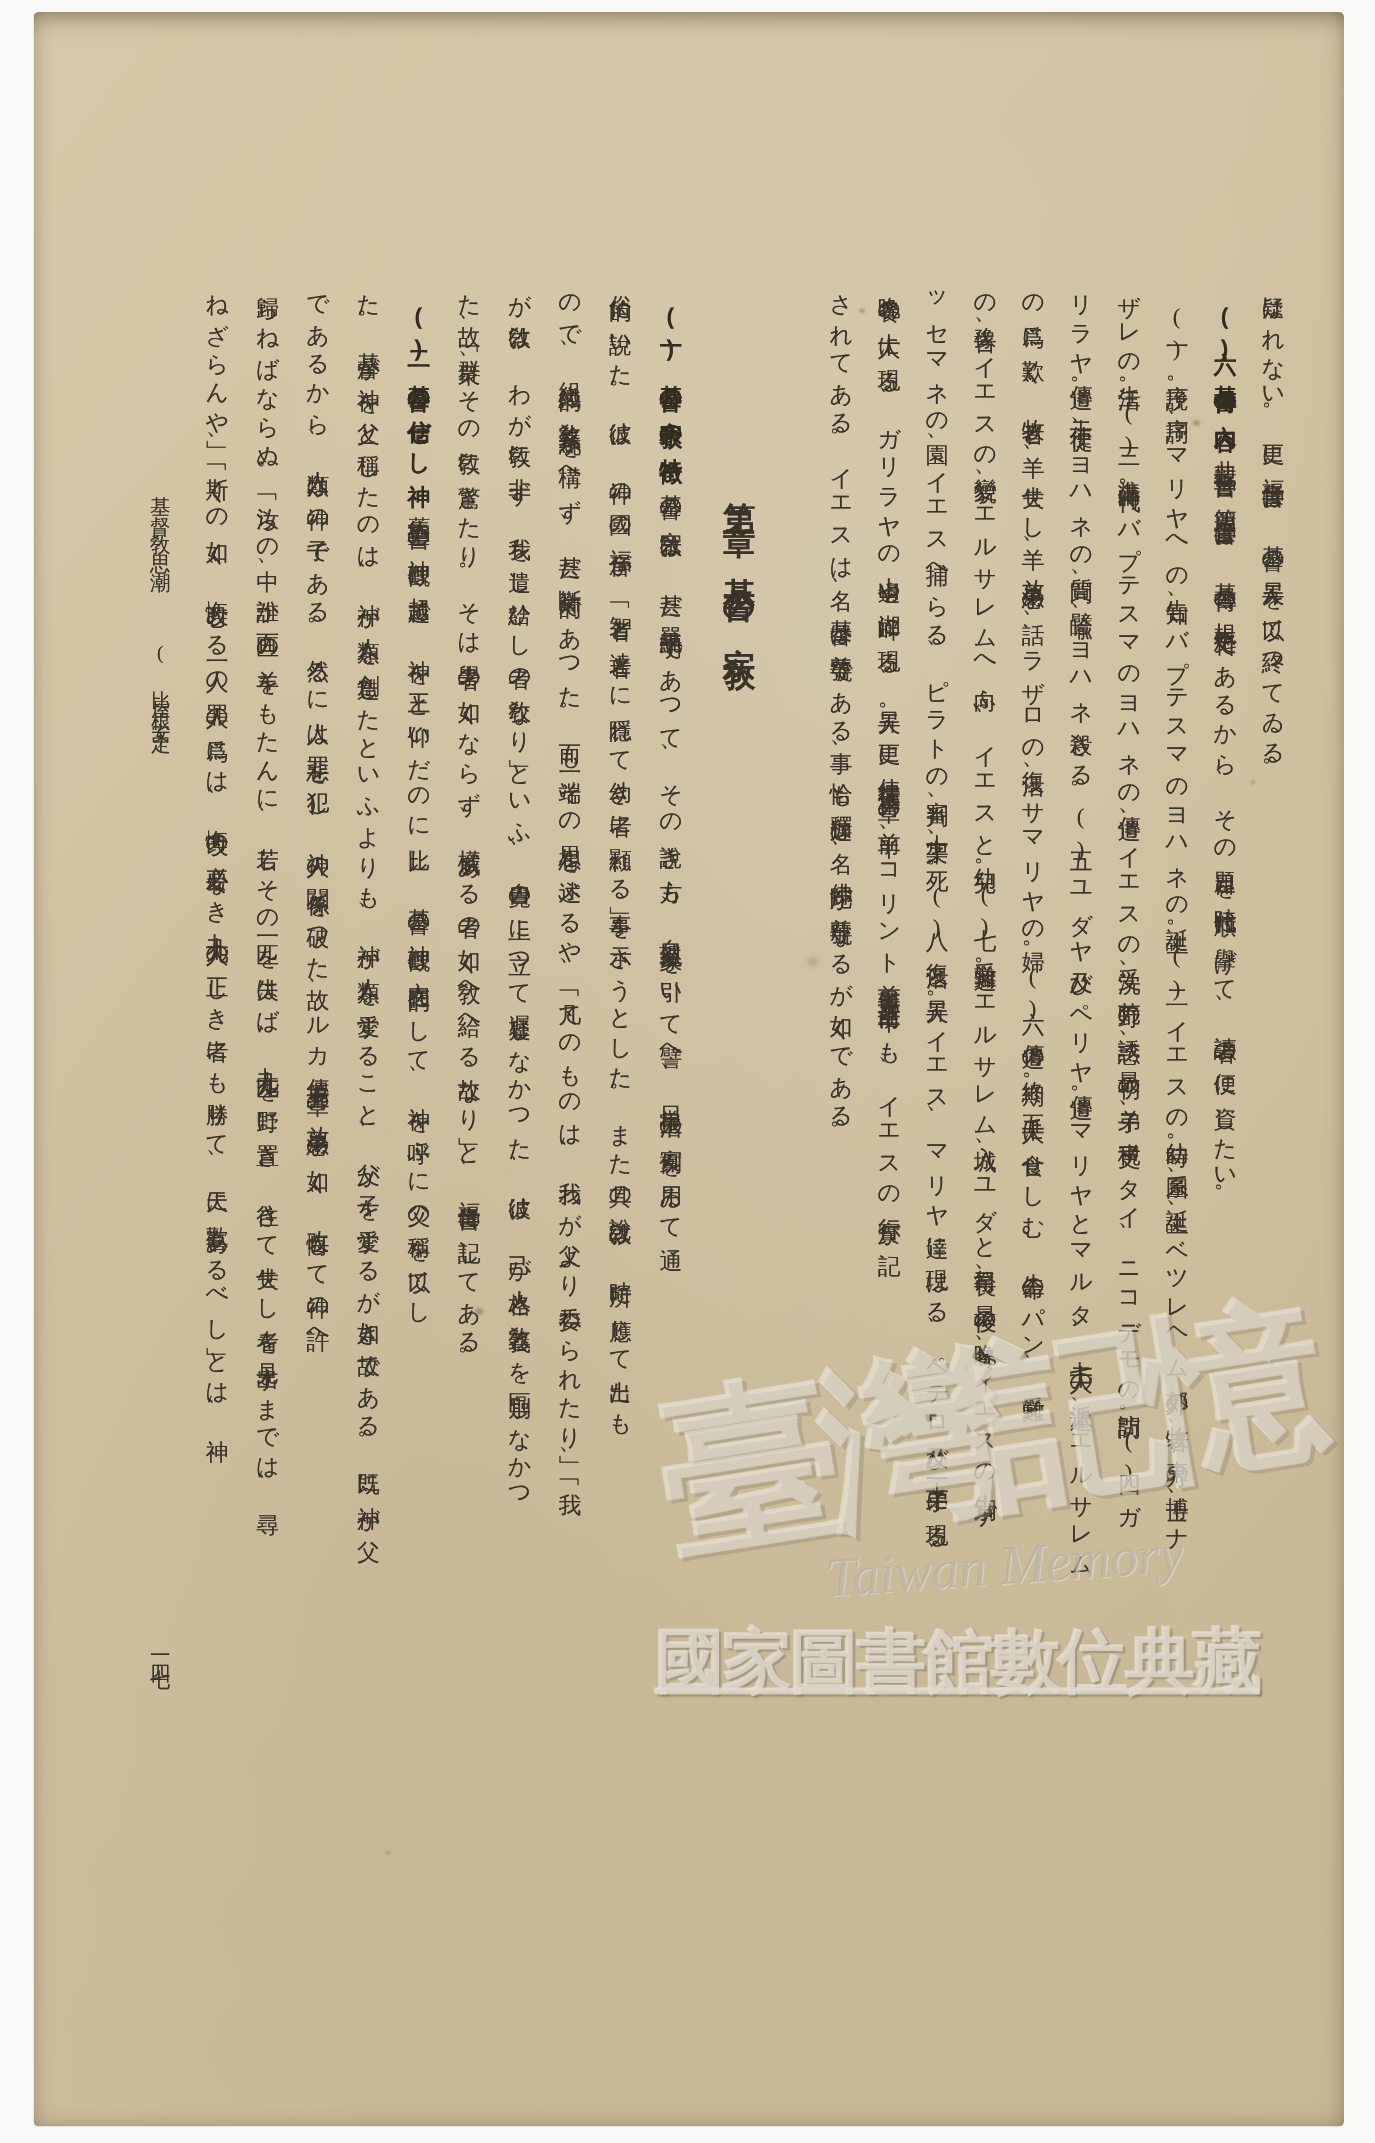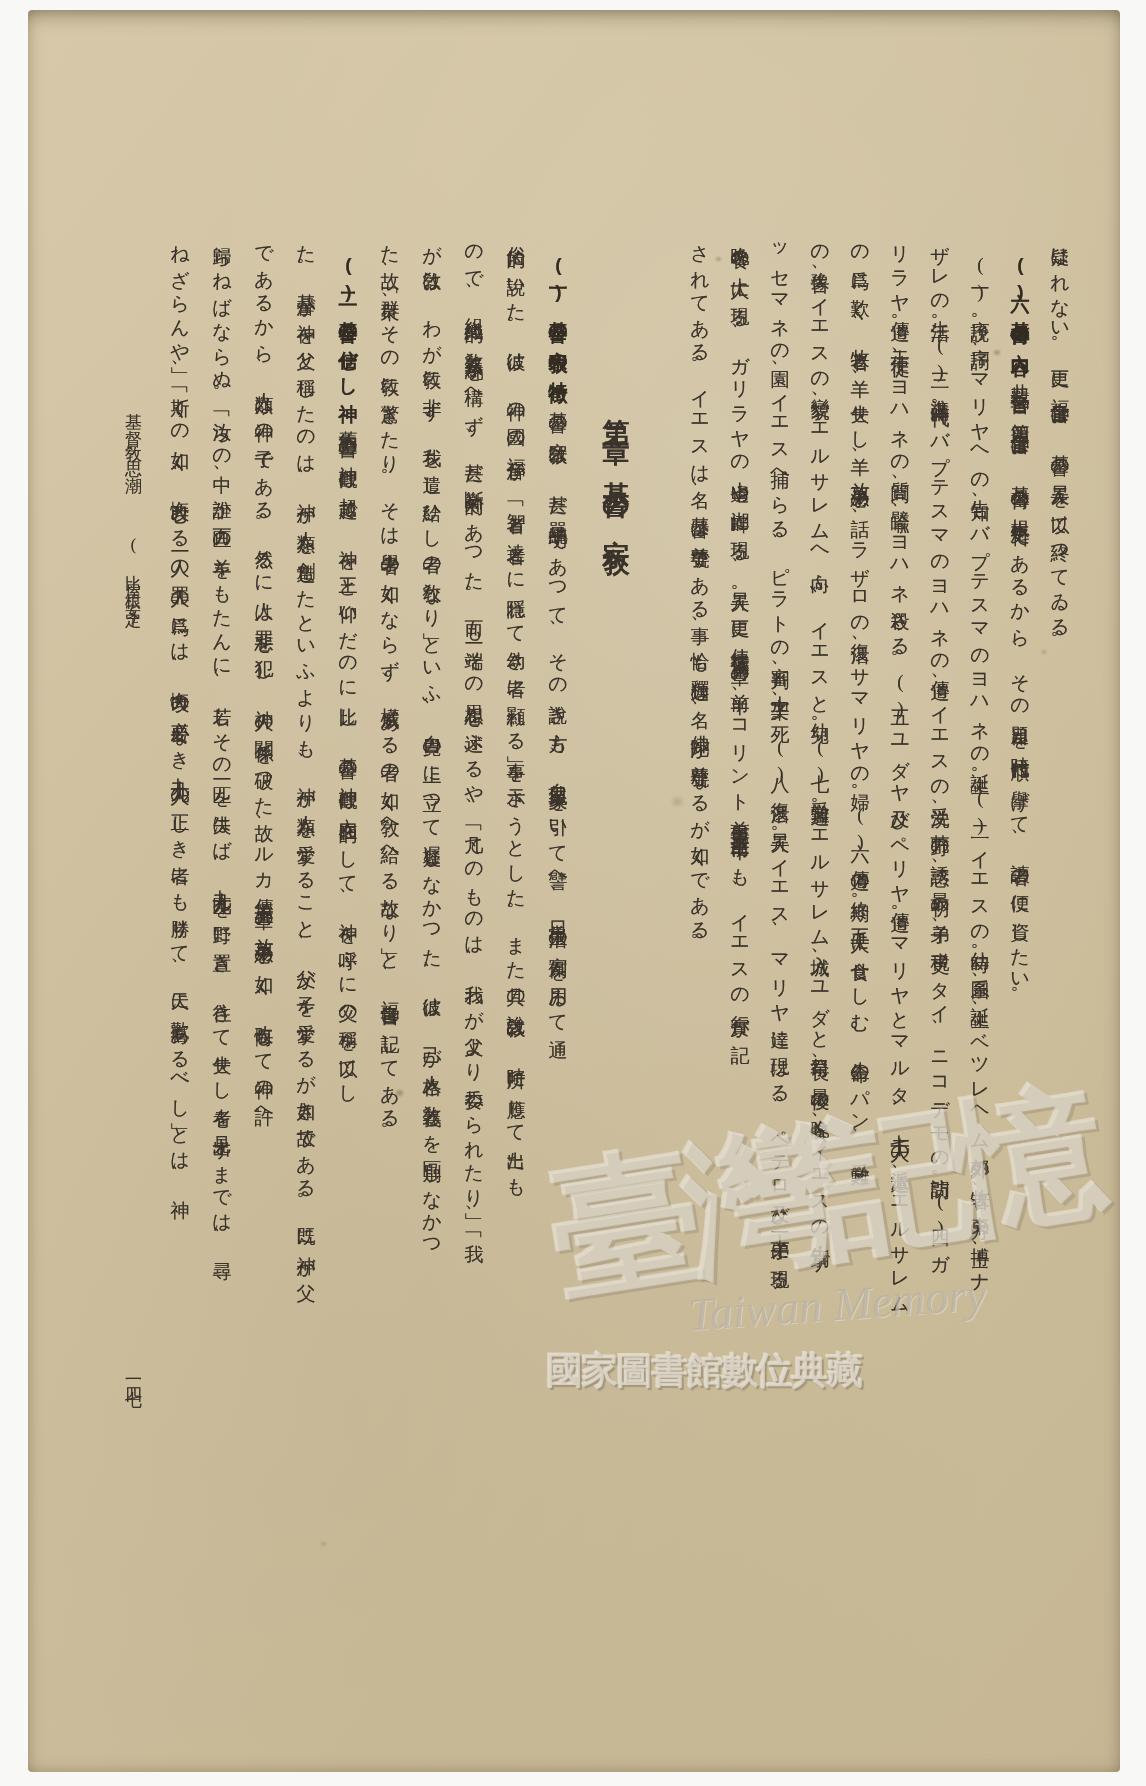--- a/index.html
+++ b/index.html
@@ -76,25 +76,26 @@
     left:660px;top:1268px;
     font-size:46px;font-style:italic;
     font-family:"Liberation Serif","DejaVu Serif",serif;
     color:rgba(178,172,160,0.65);
     text-shadow:1px 1px 0 rgba(255,255,255,0.3);
     transform:rotate(-4deg);
     white-space:nowrap;
   }
   .wm-lib{
     left:518px;top:1336px;
-    font-size:37px;font-weight:bold;
+    font-size:58px;font-weight:bold;
     letter-spacing:-2px;
     color:rgba(224,218,205,0.80);
     text-shadow:2px 2px 1px rgba(130,118,95,0.50), -1px -1px 0 rgba(255,255,255,0.45);
     white-space:nowrap;
+    text-decoration:underline;
   }
   
   .stain{position:absolute;border-radius:50%;background:rgba(108,84,48,0.38);filter:blur(1px);}
   .st1{left:966px;top:340px;width:6px;height:5px;}
   .st2{left:688px;top:247px;width:5px;height:4px;}
   .st3{left:368px;top:1080px;width:7px;height:6px;}
   .st4{left:645px;top:788px;width:9px;height:7px;background:rgba(108,84,48,0.25);filter:blur(2px);}
   .st5{left:293px;top:1532px;width:5px;height:4px;background:rgba(108,84,48,0.22);}
   .st6{left:1014px;top:640px;width:4px;height:4px;background:rgba(108,84,48,0.28);}
 </style>

